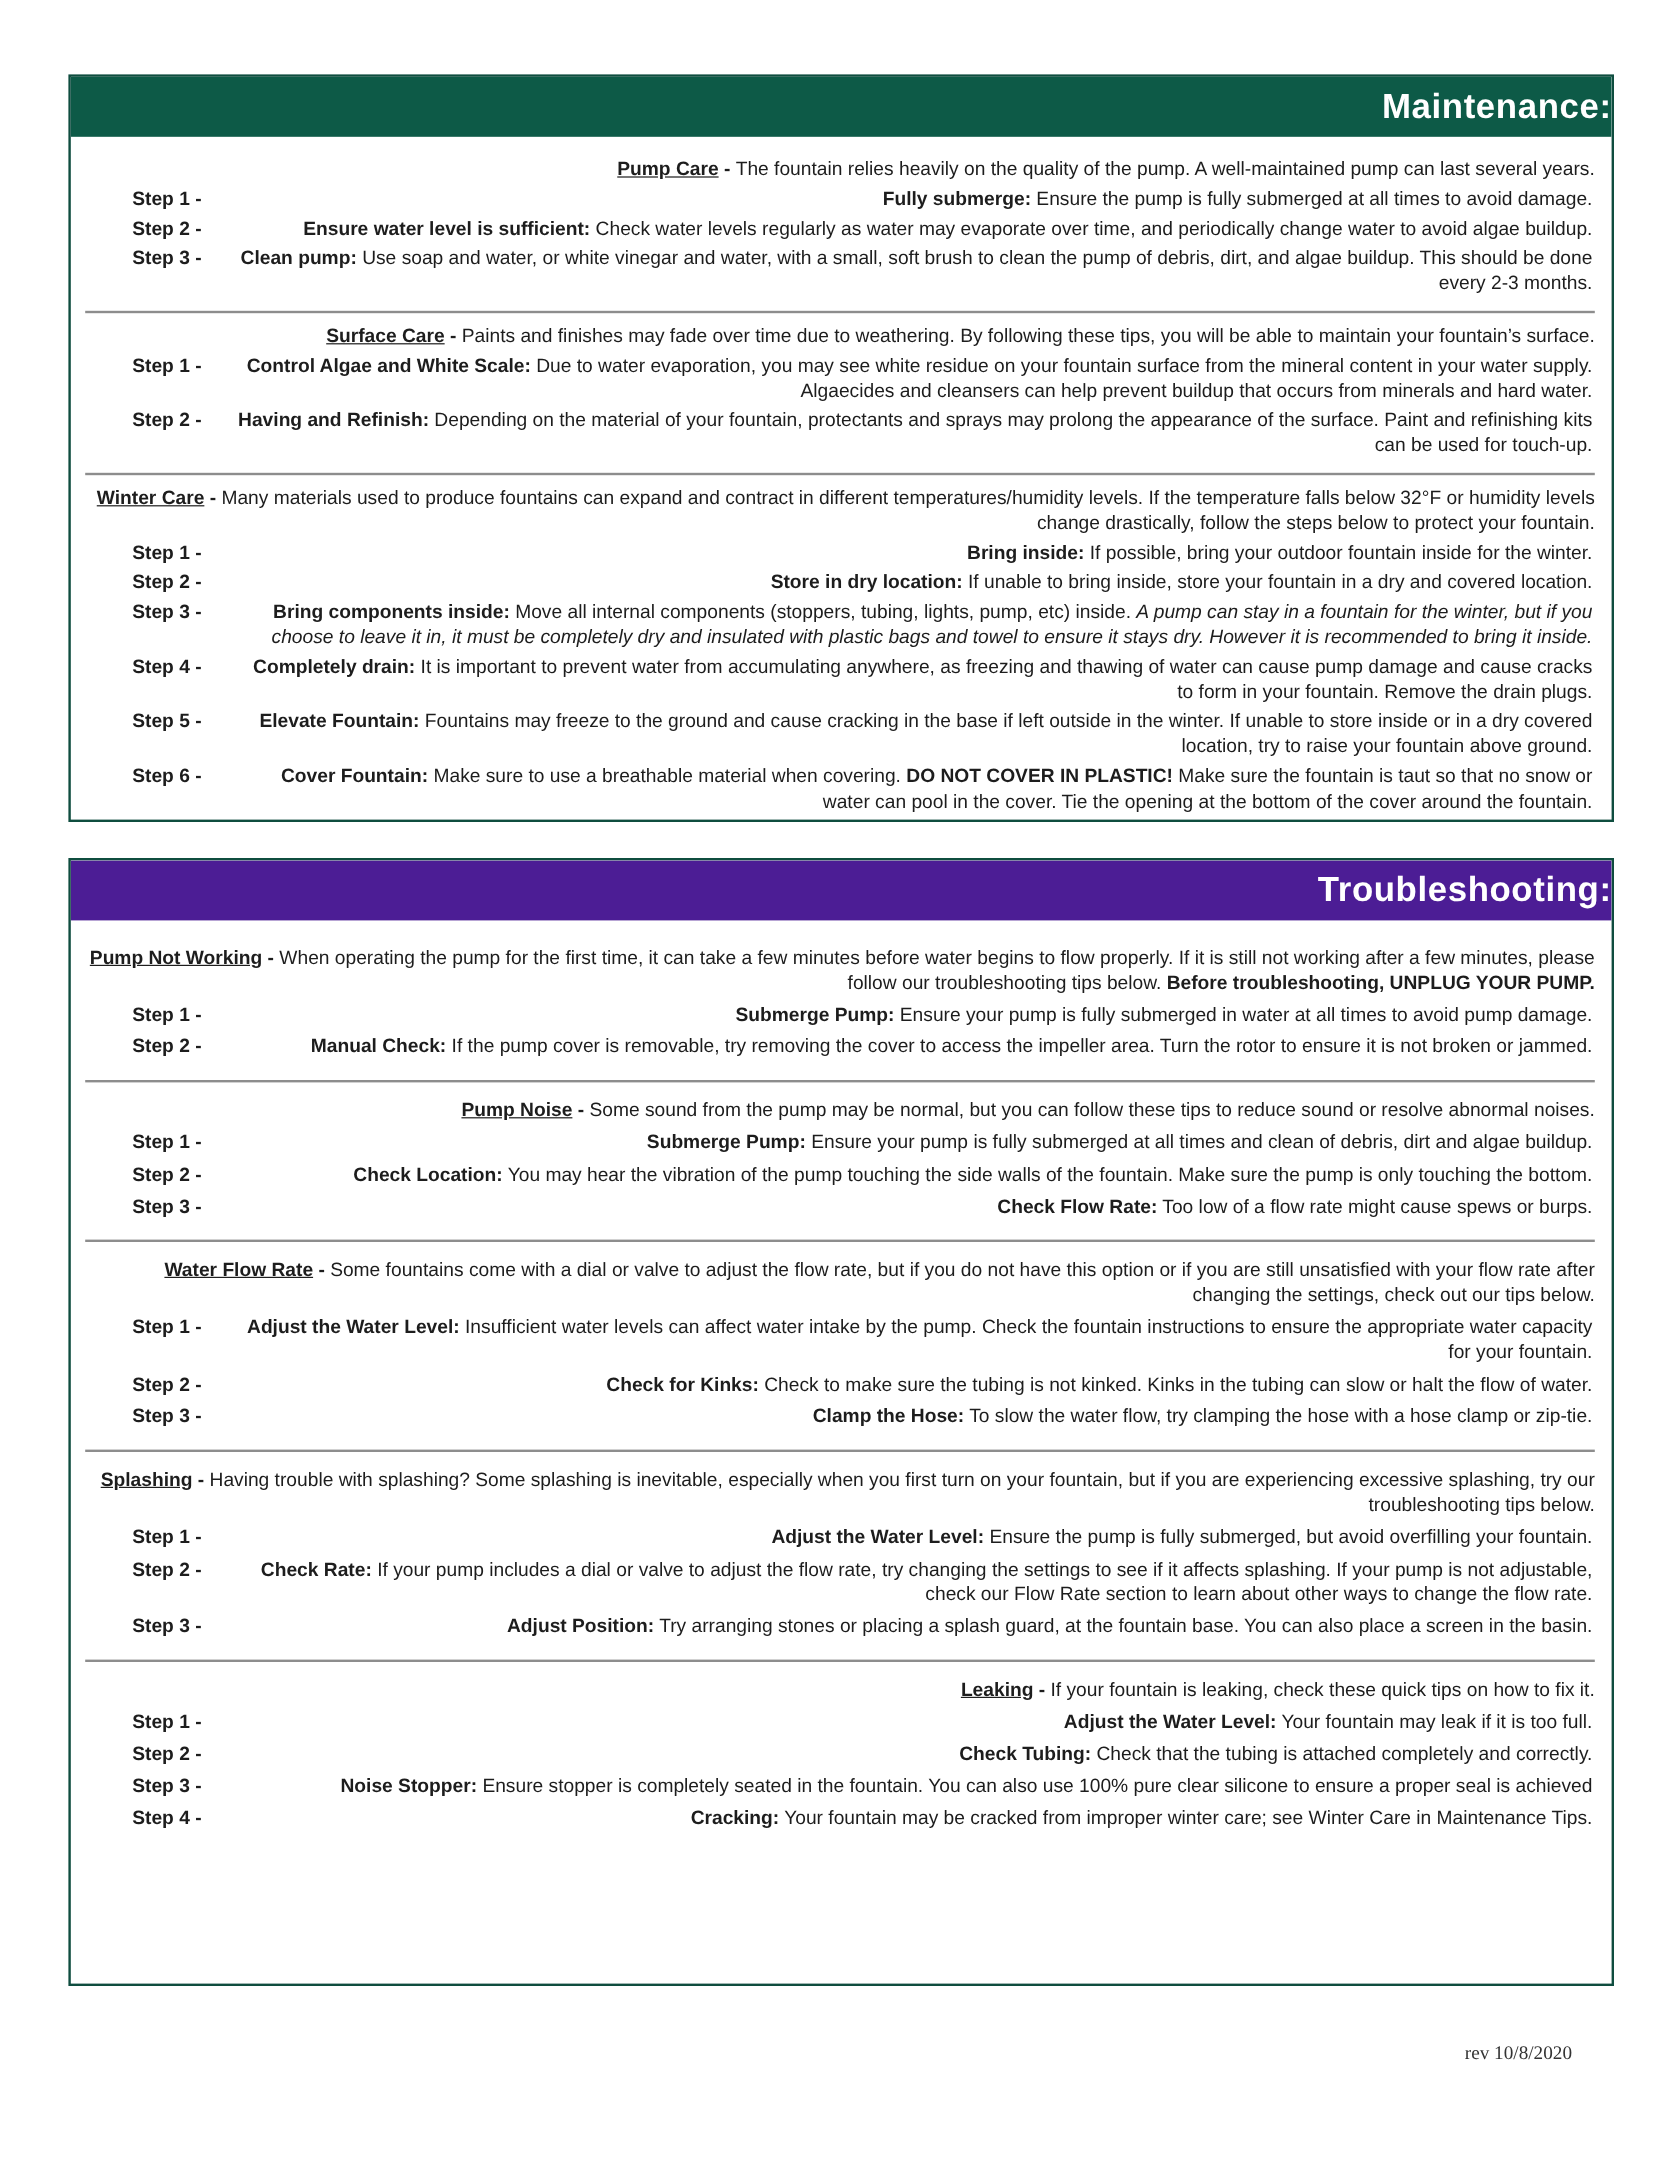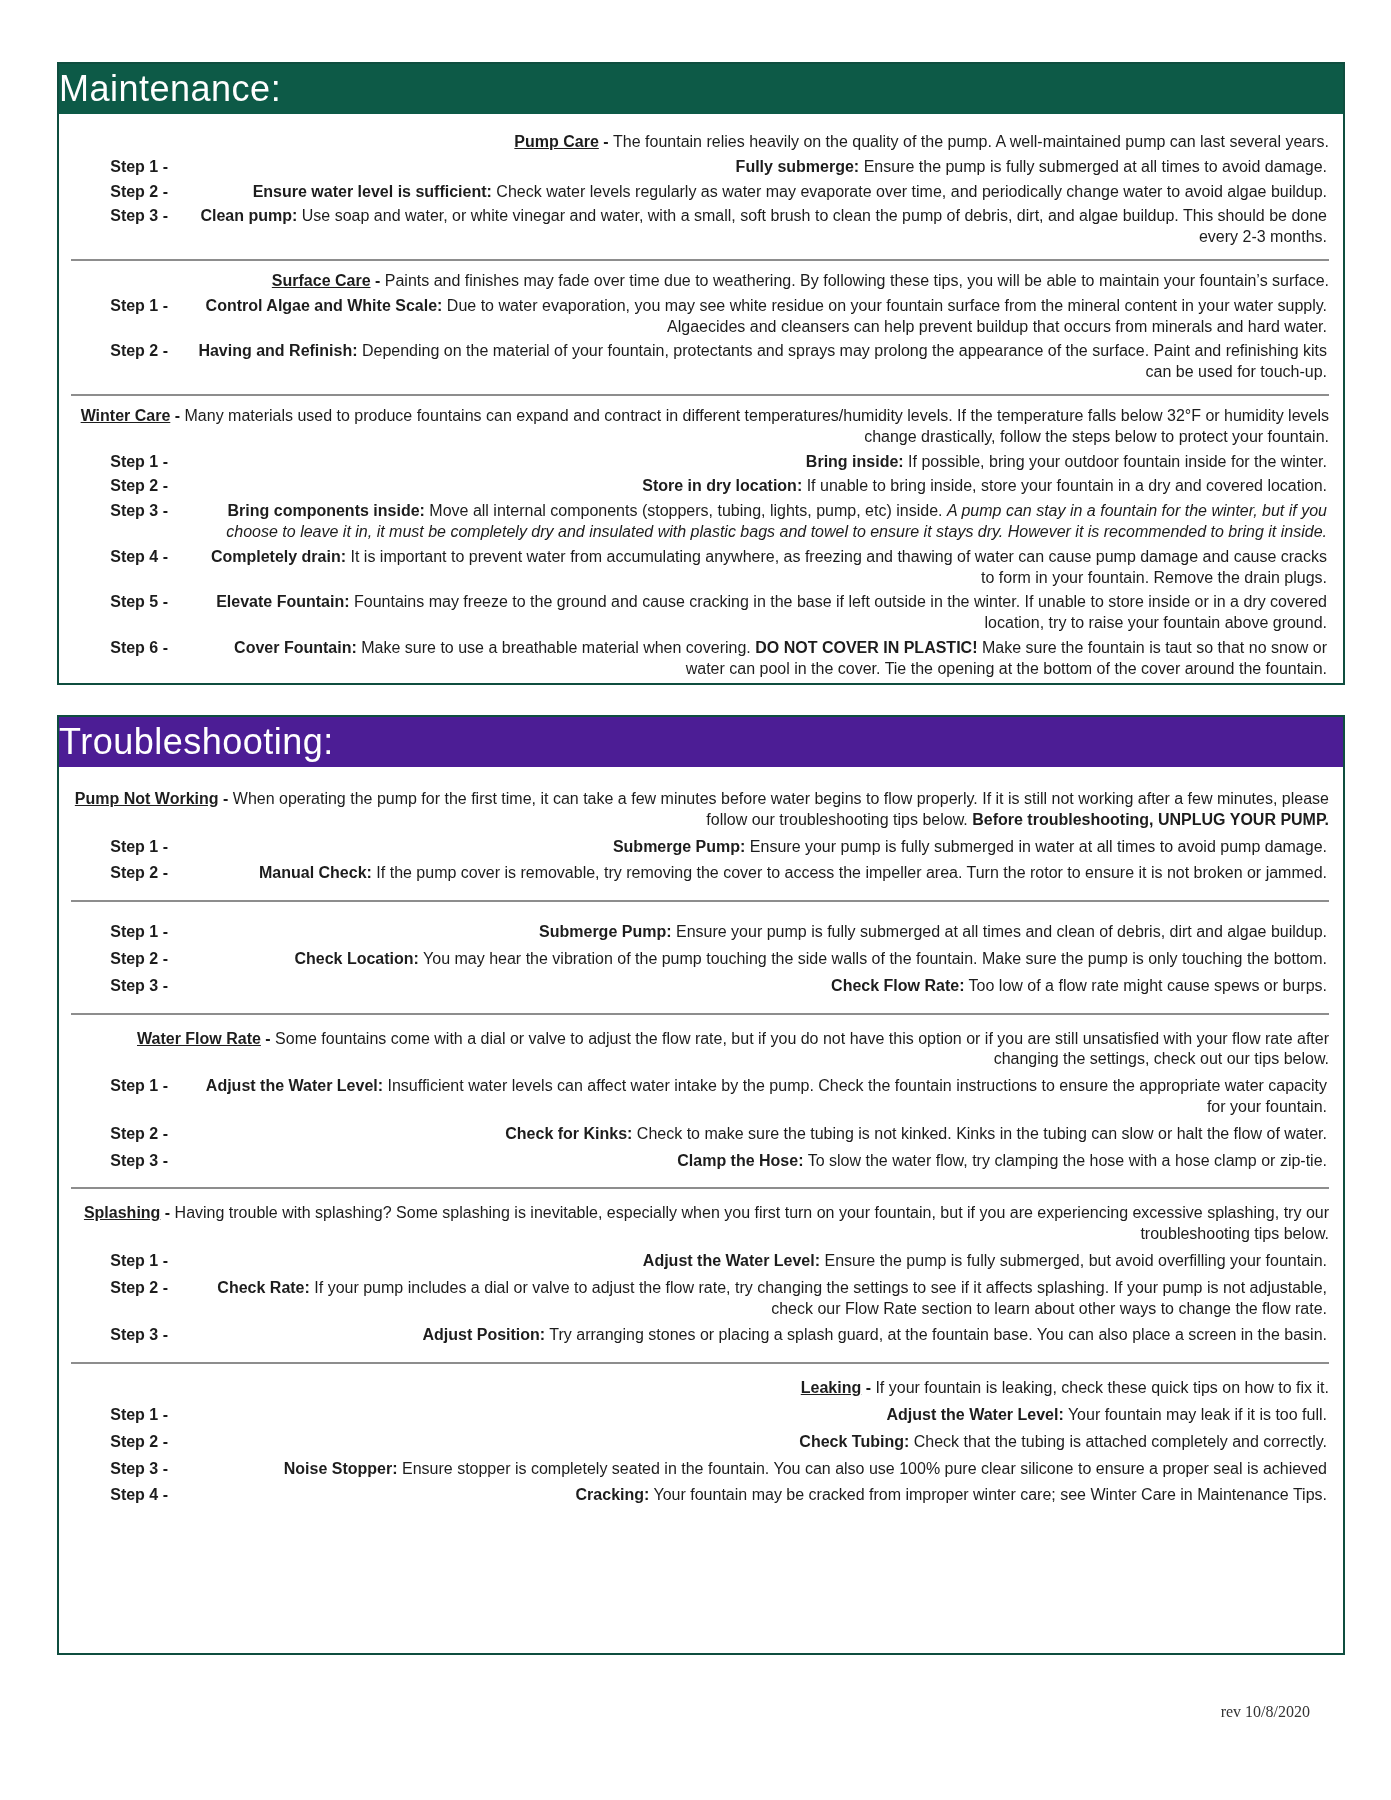--- a/index.html
+++ b/index.html
@@ -9,22 +9,22 @@
     font-family:"Liberation Sans","DejaVu Sans",sans-serif;
     color:#1d1d1d;
   }
   .box {
     position:absolute; left:57px; width:1288px; box-sizing:border-box;
     border:2px solid #0f4d3f; background:#ffffff; overflow:hidden;
   }
   #maintenance-box   { top:62px;  height:623px; }
   #troubleshooting-box { top:715px; height:940px; }
   .bar {
-    height:50px; display:flex; align-items:center; justify-content:flex-start;
-    color:#ffffff; font-size:36px; letter-spacing:0.5px; font-weight:400;
+    height:50px; display:flex; align-items:center; justify-content:flex-end;
+    color:#ffffff; font-size:29px; letter-spacing:0.5px; font-weight:700;
   }
   .content { padding:10px 14px 8px 12px; font-size:16px; line-height:1.3; }
   .topic { padding:8px 0 9px;text-align:right; }
   #troubleshooting-box .topic { padding:12px 0 14px; }
   .intro { margin:0; }
   .heading { font-weight:700; text-decoration:underline; }
   .dash { font-weight:700; }
   .step { display:flex; margin:4px 0 0 33px; }
   #troubleshooting-box .step { margin-top:6px; }
   .step-label { flex:0 0 64px; font-weight:700; }
@@ -118,20 +118,21 @@
             <span class="step-label">Step 1 -</span>
             <div class="step-body"><span class="step-title">Submerge Pump:</span> <span>Ensure your pump is fully submerged in water at all times to avoid pump damage.</span></div>
           </div>
           <div class="step">
             <span class="step-label">Step 2 -</span>
             <div class="step-body"><span class="step-title">Manual Check:</span> <span>If the pump cover is removable, try removing the cover to access the impeller area. Turn the rotor to ensure it is not broken or jammed.</span></div>
           </div>
         </div>
         <hr class="divider">
         <div class="topic">
+          <p class="intro"><span class="heading">Pump Noise</span><span class="dash"> - </span><span>Some sound from the pump may be normal, but you can follow these tips to reduce sound or resolve abnormal noises.</span></p>
           <div class="step">
             <span class="step-label">Step 1 -</span>
             <div class="step-body"><span class="step-title">Submerge Pump:</span> <span>Ensure your pump is fully submerged at all times and clean of debris, dirt and algae buildup.</span></div>
           </div>
           <div class="step">
             <span class="step-label">Step 2 -</span>
             <div class="step-body"><span class="step-title">Check Location:</span> <span>You may hear the vibration of the pump touching the side walls of the fountain. Make sure the pump is only touching the bottom.</span></div>
           </div>
           <div class="step">
             <span class="step-label">Step 3 -</span>

